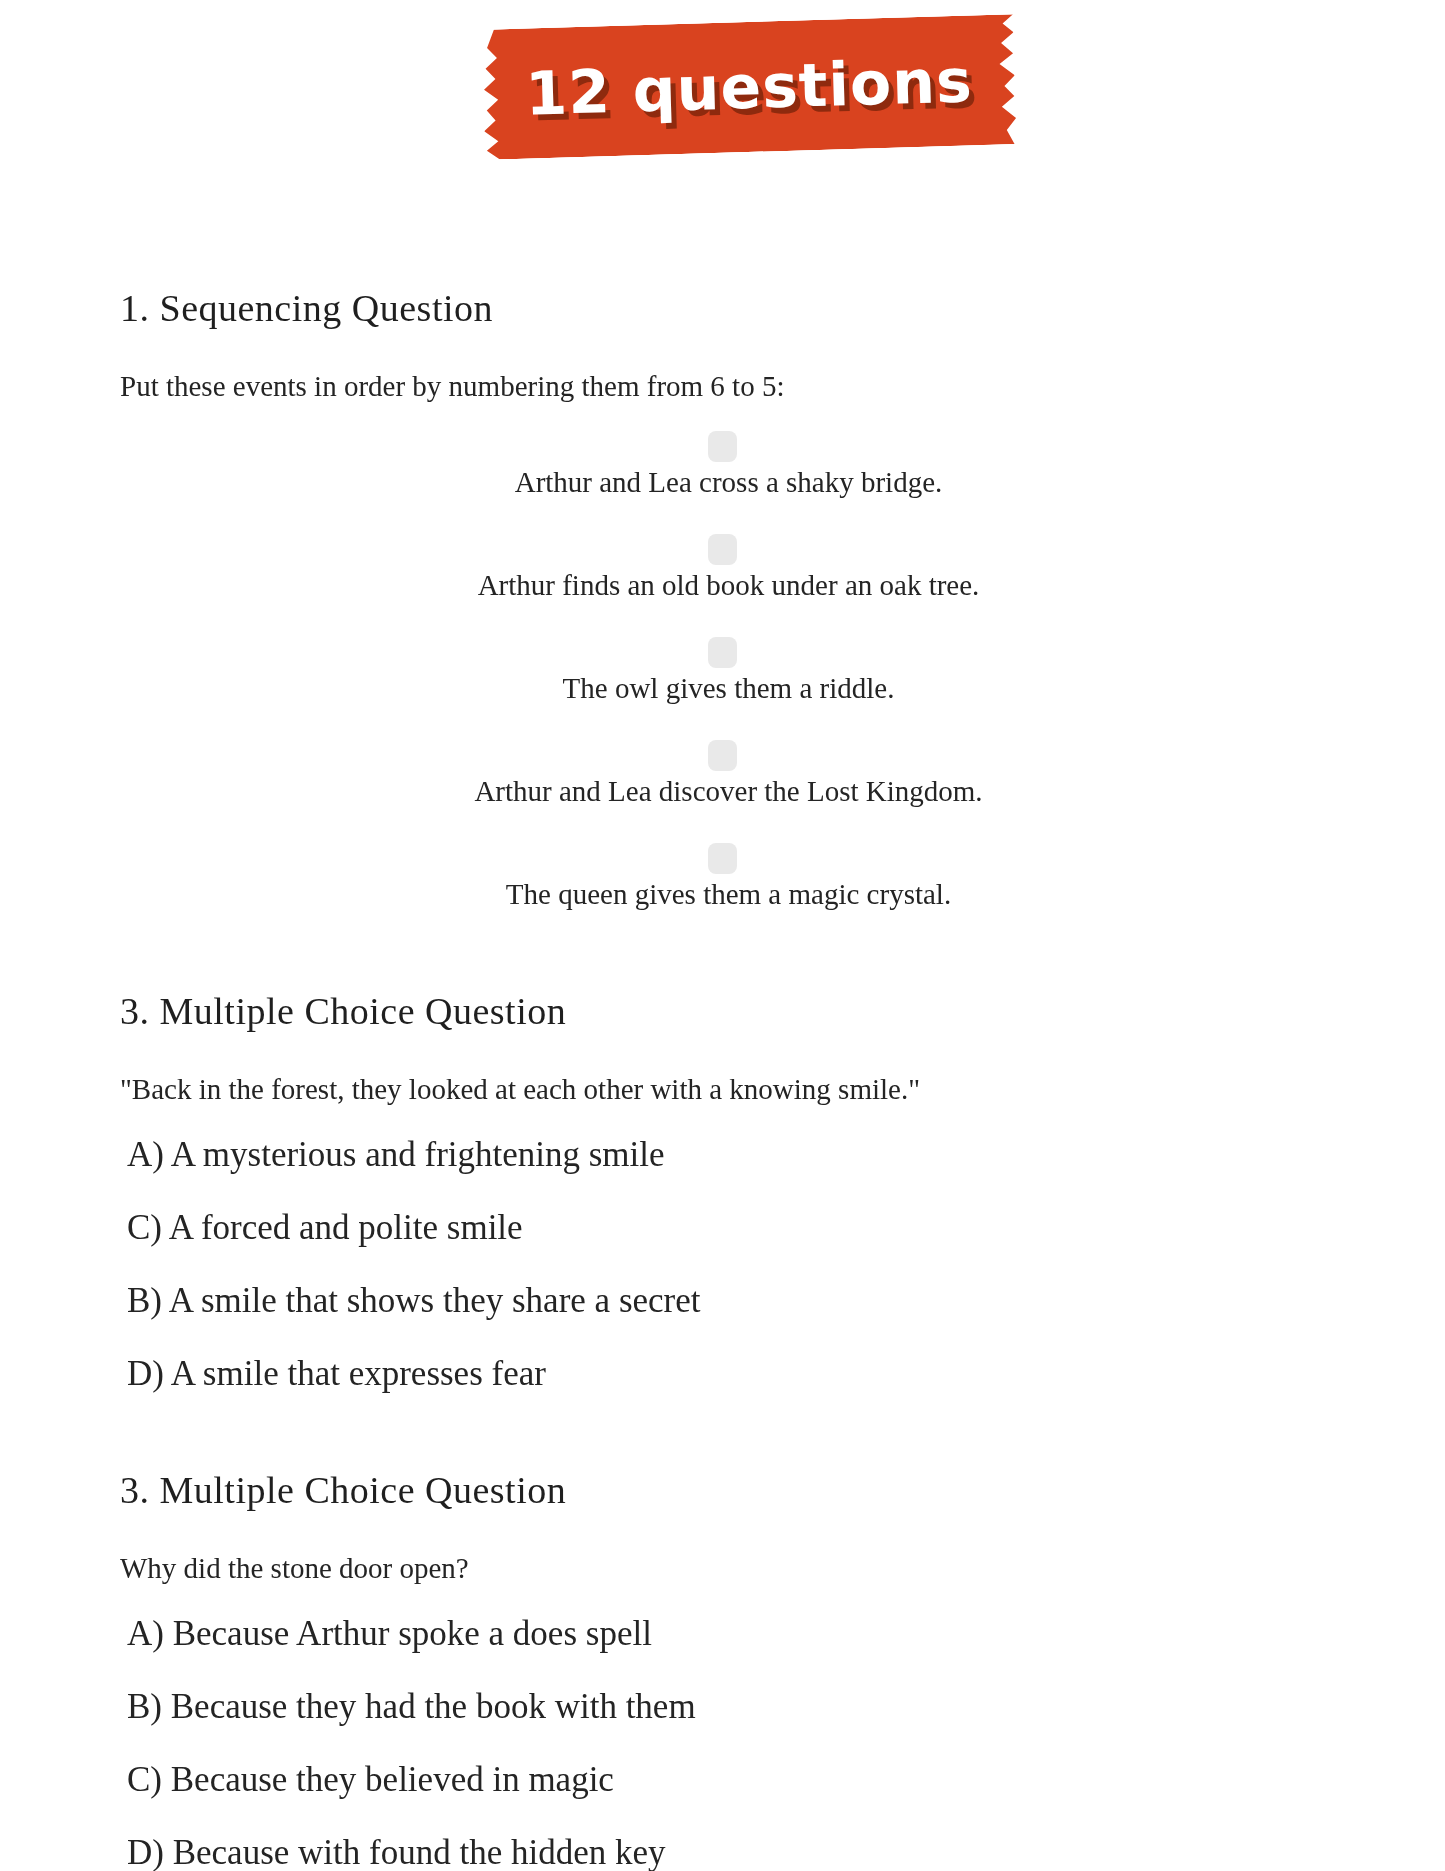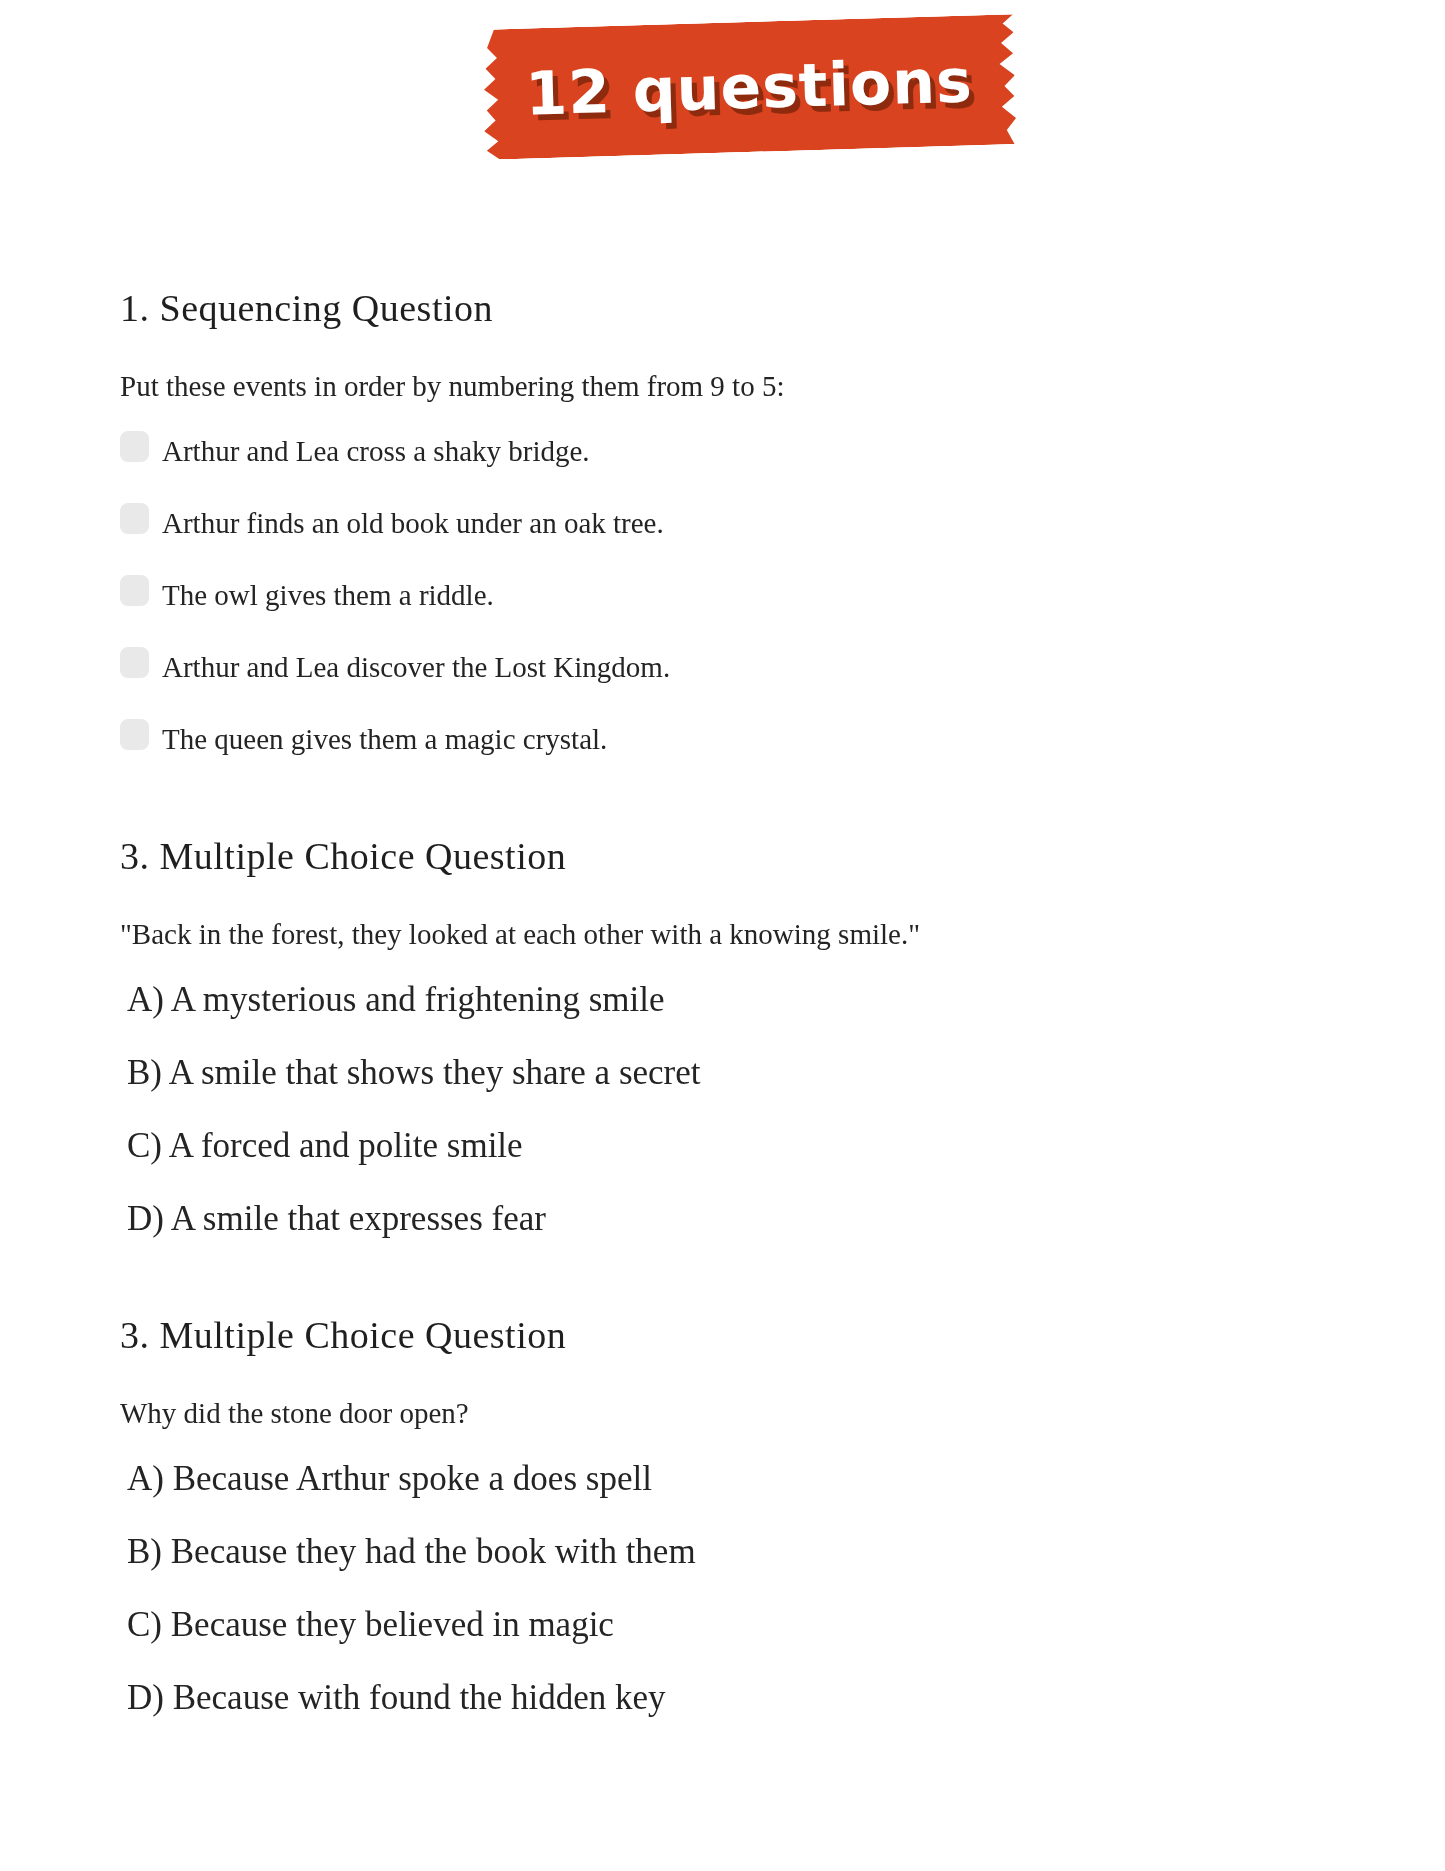--- a/index.html
+++ b/index.html
@@ -69,22 +69,24 @@
     margin-top: 106px;
   }
   .prompt {
     font-size: 29px;
     line-height: 41px;
     margin: 0 0 24px 0;
     color: #242424;
   }
   .seq-item {
     display: flex;
-    margin: 0 0 31px 0;
+    align-items: center;
+    margin: 0 0 31px 12px;
     line-height: 41px;
+    flex-direction: column;
   }
   .seq-box {
     flex: none;
     width: 29px;
     height: 31px;
     background: var(--checkbox-bg, #E9E9E9);
     border-radius: 8px;
     margin-right: 13px;
   }
   .seq-label {
@@ -104,21 +106,21 @@
   <div class="banner-wrap">
     <div class="banner">
       <span class="banner-label">12 questions</span>
     </div>
   </div>
 
   <main class="content">
   <section>
     <h2 class="q-heading">1. Sequencing Question</h2>
     <div>
-          <p class="prompt">Put these events in order by numbering them from 9 to 5:</p>
+          <p class="prompt">Put these events in order by numbering them from 6 to 5:</p>
         </div>
     <div>
   <div class="seq-item">
     <span class="seq-box"></span>
     <span class="seq-label">Arthur and Lea cross a shaky bridge.</span>
   </div>
 
   <div class="seq-item">
     <span class="seq-box"></span>
     <span class="seq-label">Arthur finds an old book under an oak tree.</span>
@@ -142,23 +144,23 @@
   </section>
 
   <section>
     <h2 class="q-heading">3. Multiple Choice Question</h2>
     <div>
           <p class="prompt">"Back in the forest, they looked at each other with a knowing smile."</p>
         </div>
     <div>
   <p class="option">A) A mysterious and frightening smile</p>
 
+  <p class="option">C) A forced and polite smile</p>
+
   <p class="option">B) A smile that shows they share a secret</p>
-
-  <p class="option">C) A forced and polite smile</p>
 
   <p class="option">D) A smile that expresses fear</p>
 </div>
   </section>
 
   <section>
     <h2 class="q-heading">3. Multiple Choice Question</h2>
     <div>
           <p class="prompt">Why did the stone door open?</p>
         </div>

